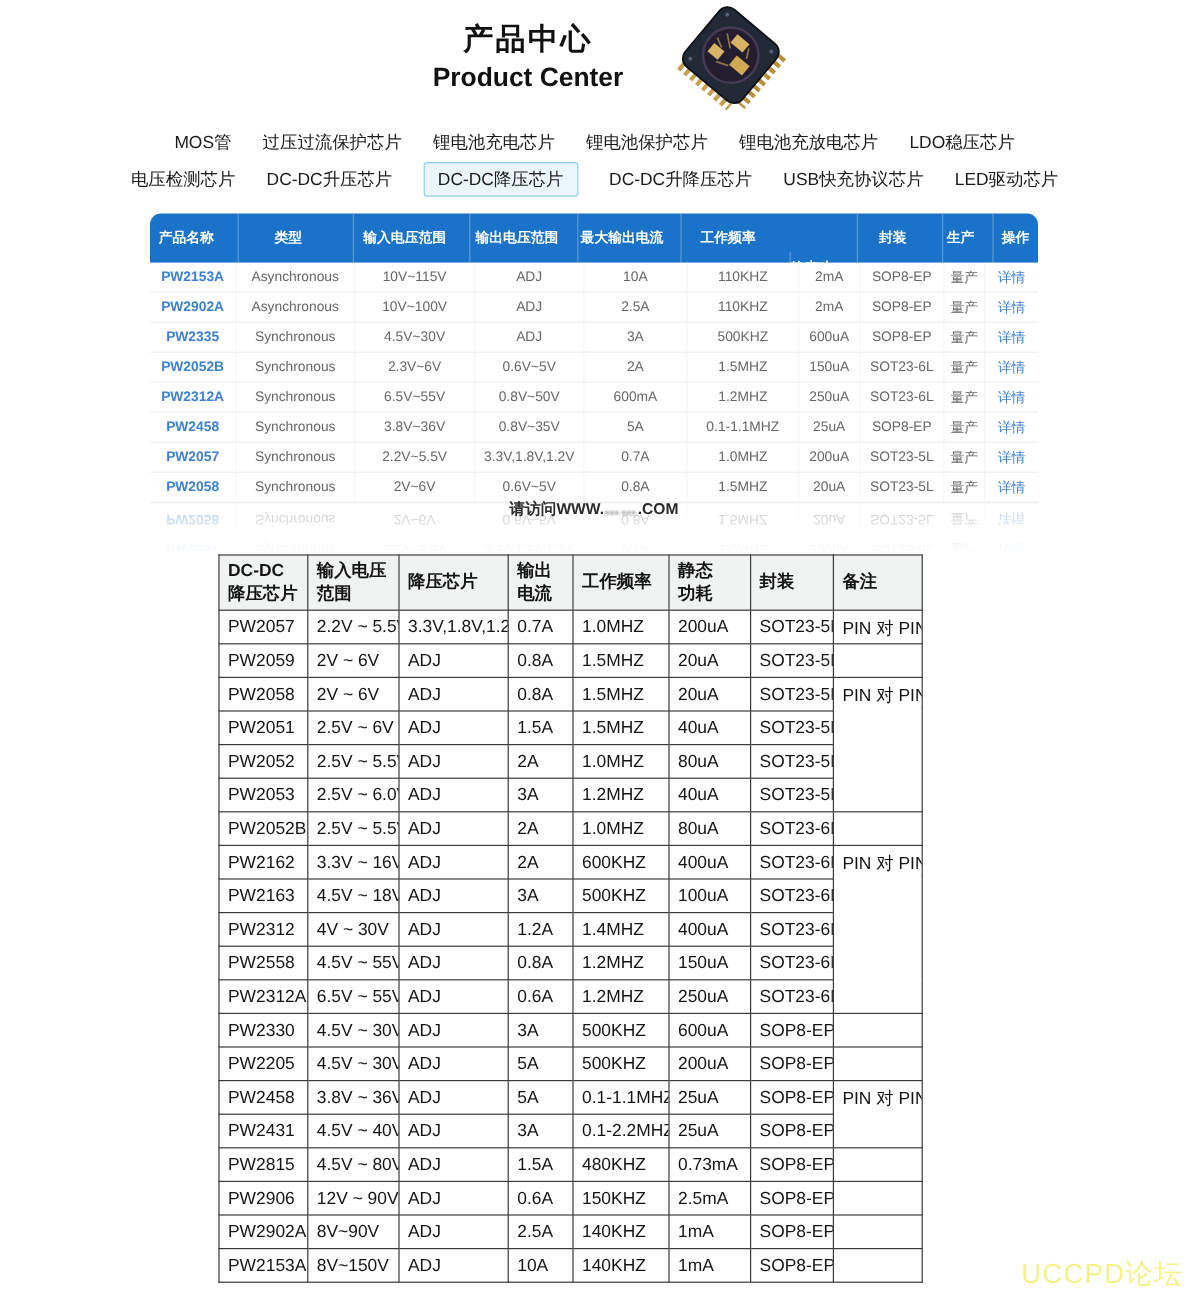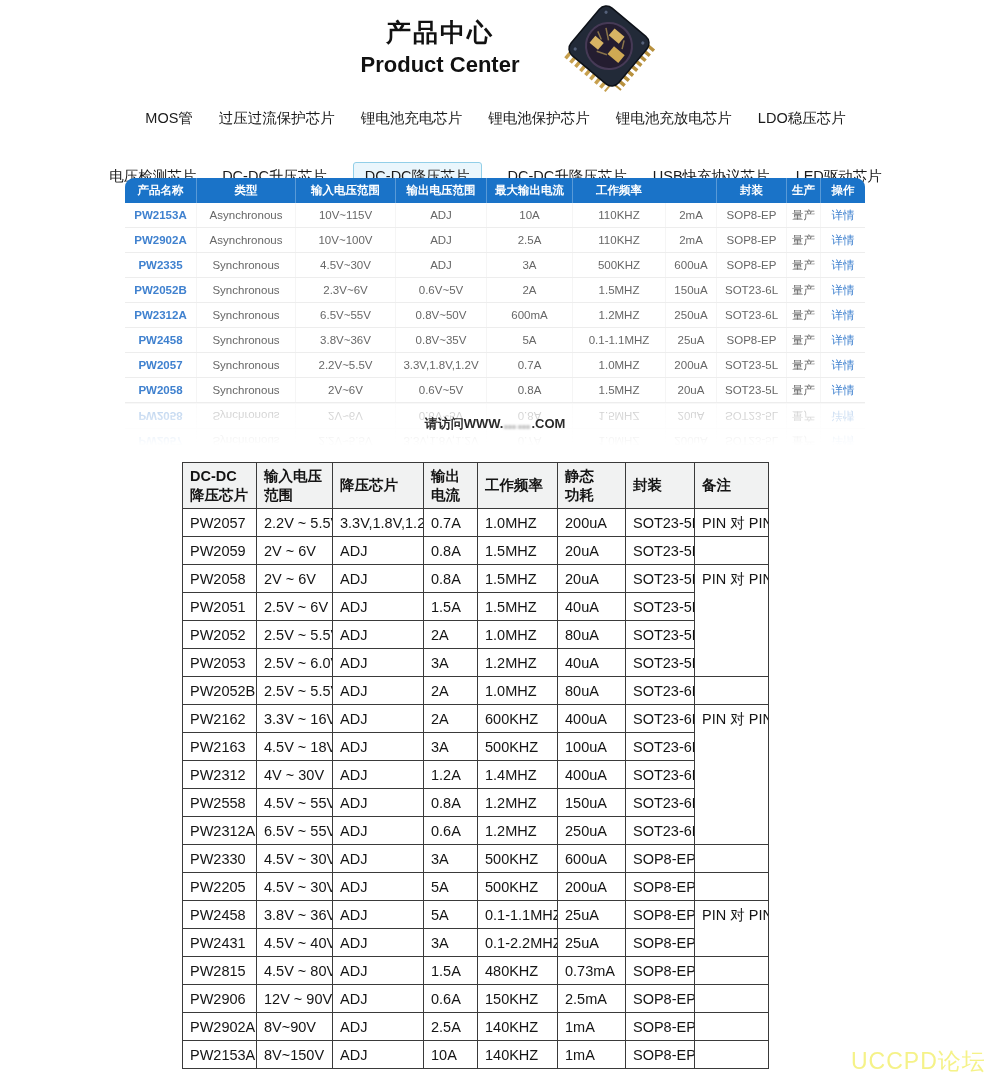--- a/index.html
+++ b/index.html
@@ -10,27 +10,27 @@
   }
   
   .hdr-title{position:absolute;top:16px;left:320px;width:240px;text-align:center;}
   .hdr-title .zh{font-size:25px;font-weight:bold;letter-spacing:2px;}
   .hdr-title .en{font-size:22px;font-weight:bold;margin-top:3px;}
   .chip{position:absolute;top:2px;left:545px;width:130px;height:92px;}
   
   .nav{position:absolute;left:0;width:100%;display:flex;justify-content:center;
        align-items:center;gap:26px;font-size:14.5px;color:#1a1a1a;}
   .nav1{top:109px;}
-  .nav2{top:134px;height:30px;margin-top:27px;}
+  .nav2{top:134px;height:30px;}
   .nav-item{cursor:pointer;white-space:nowrap;}
   .nav-item.active{border:1px solid #92cfe8;background:#eaf6fc;border-radius:3px;
        padding:4px 11px;}
   
   .tt{position:absolute;top:178px;left:125px;width:740px;}
-  .tt-head{display:flex;height:25px;background:#1a73c8;border-radius:9px 9px 0 0;overflow:hidden;}
+  .tt-head{display:flex;height:41px;background:#1a73c8;border-radius:9px 9px 0 0;overflow:hidden;gap:12px;}
   .tt-head .c{display:flex;align-items:center;justify-content:center;height:100%;
        color:#fff;font-size:11.5px;font-weight:bold;border-left:1px solid rgba(255,255,255,.28);box-sizing:border-box;}
   .tt-head .c:first-child{border-left:none;}
   .tt-row{display:flex;height:25px;background:#fff;border-bottom:1px solid #ededed;box-sizing:border-box;}
   .tt-row .c{display:flex;align-items:center;justify-content:center;height:100%;
        font-size:11.5px;color:#676767;border-left:1px solid #f5f5f5;box-sizing:border-box;}
   .tt-row .c:first-child{border-left:none;}
   .tt .model{color:#3f81cf;font-weight:bold;cursor:pointer;}
   .tt .detail{color:#3f81cf;cursor:pointer;}
   .tt-reflect{transform:scaleY(-1);opacity:.42;

